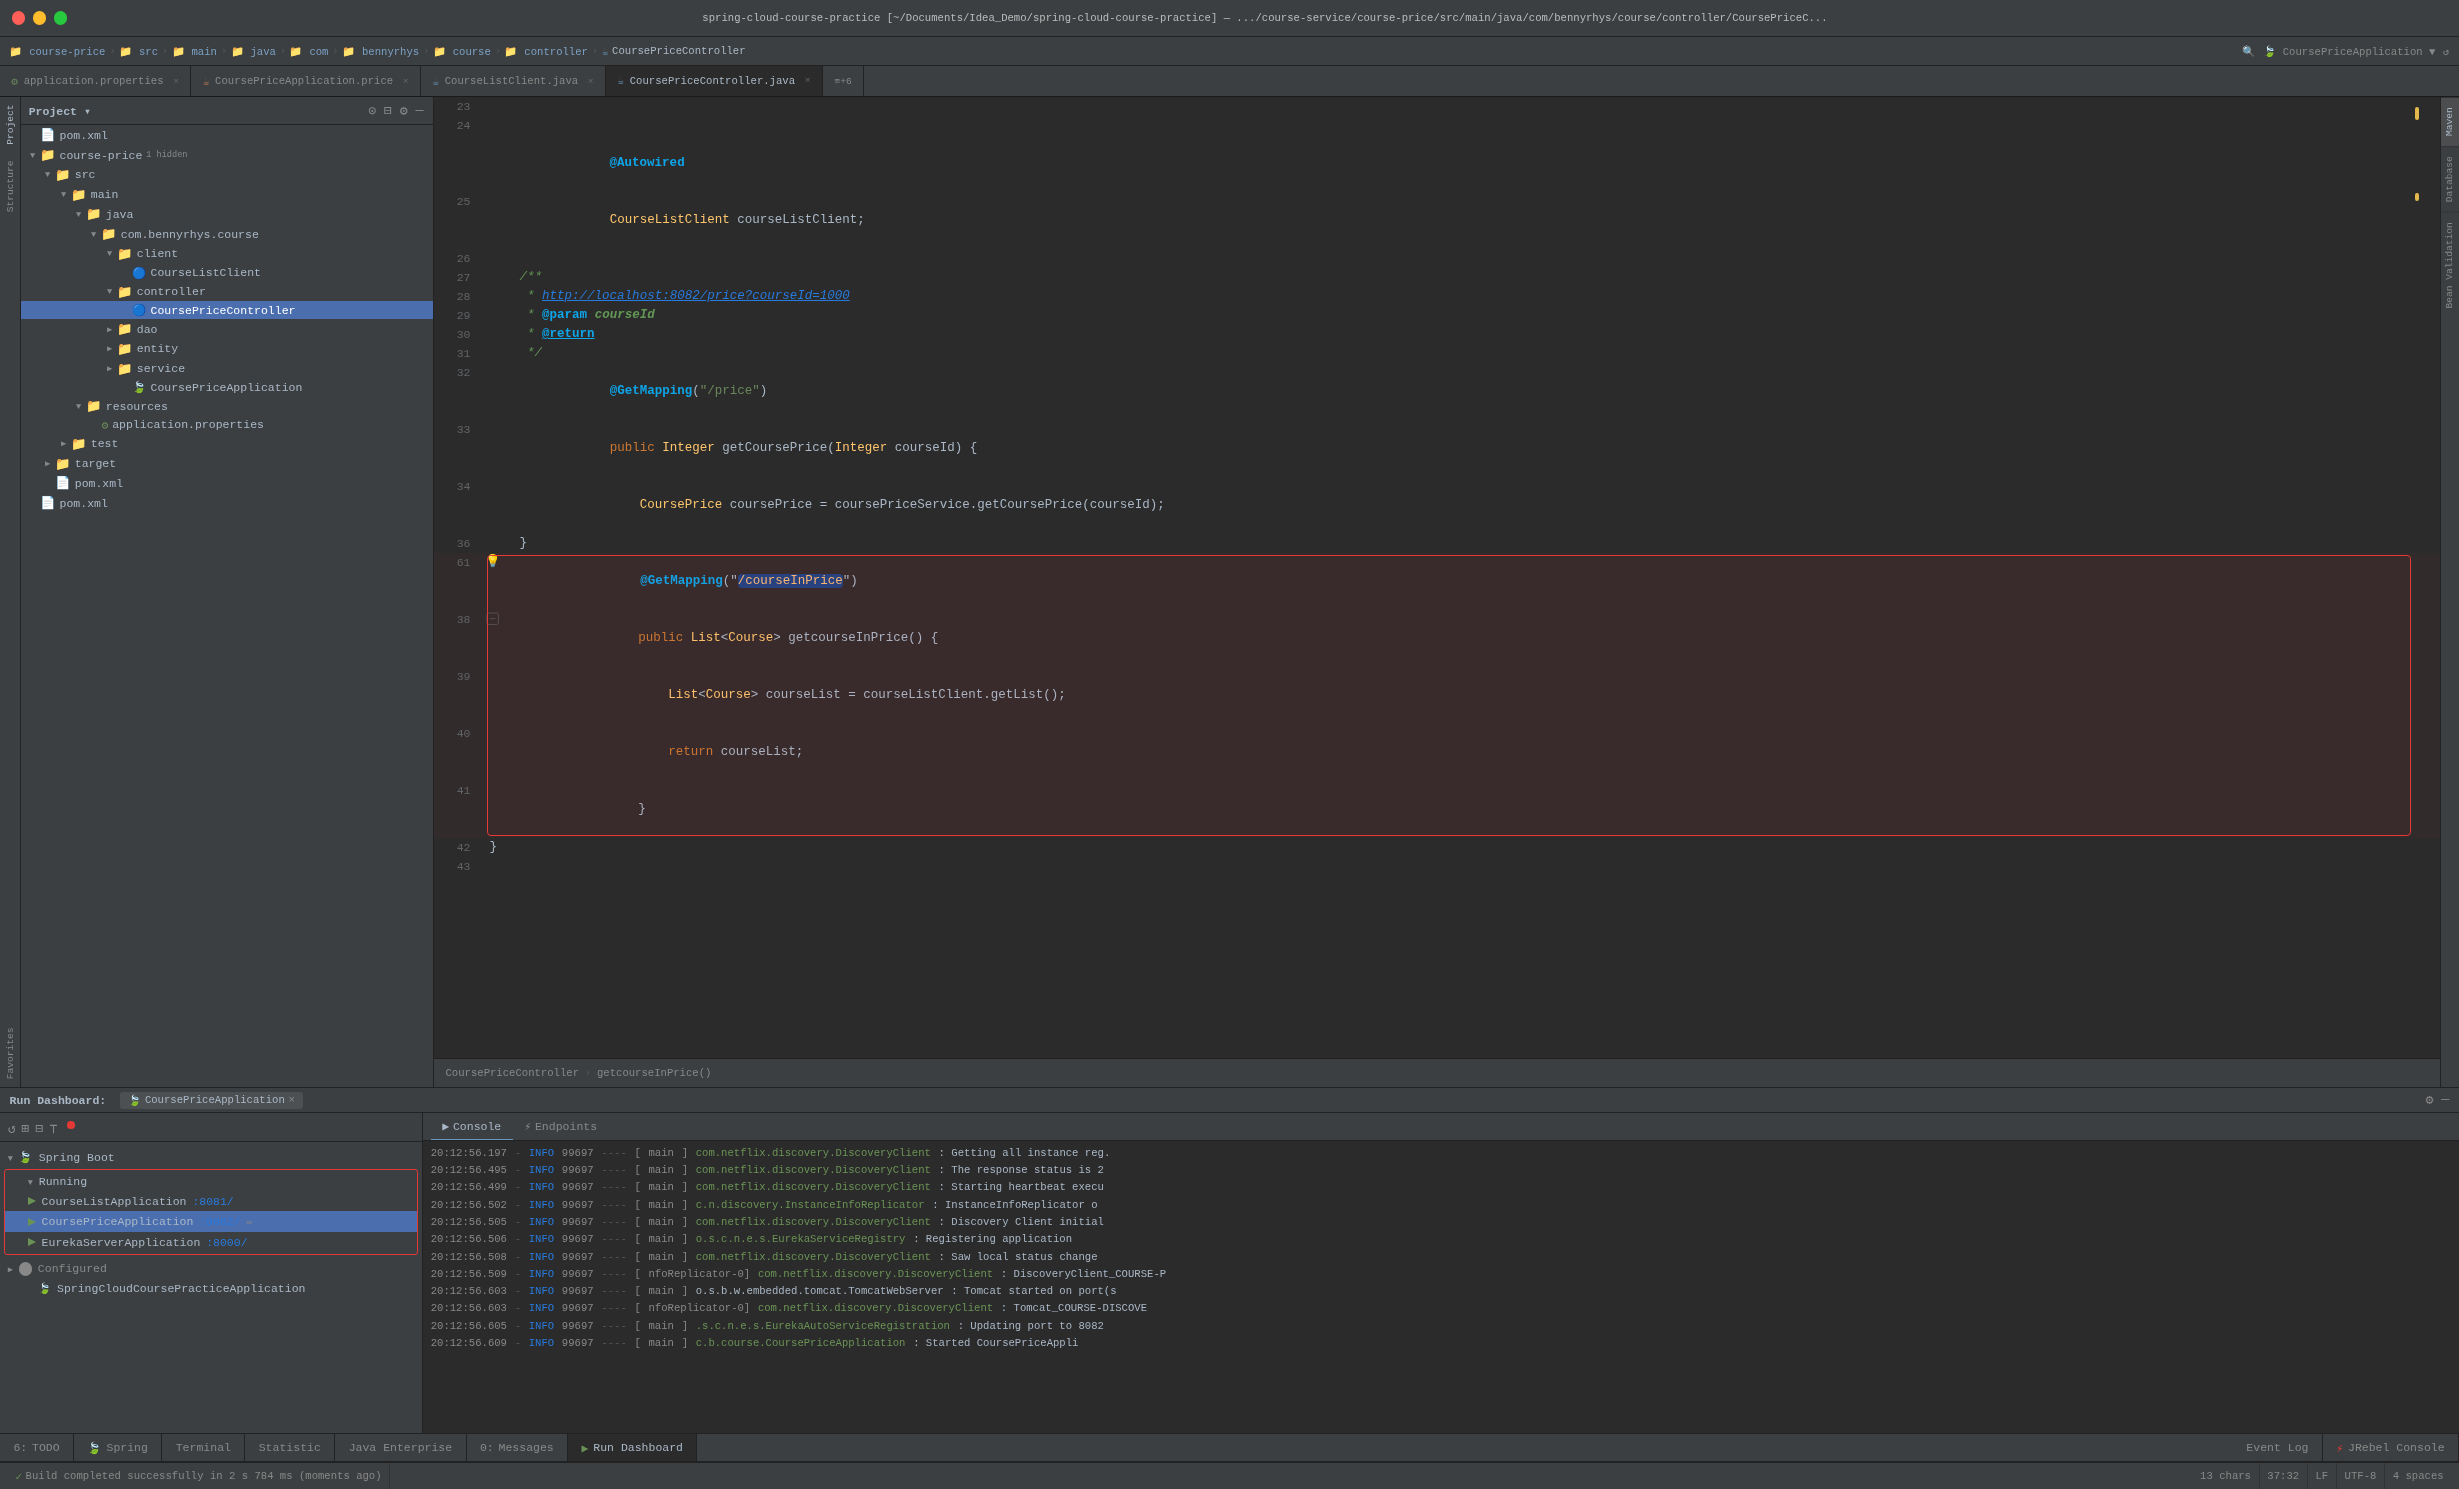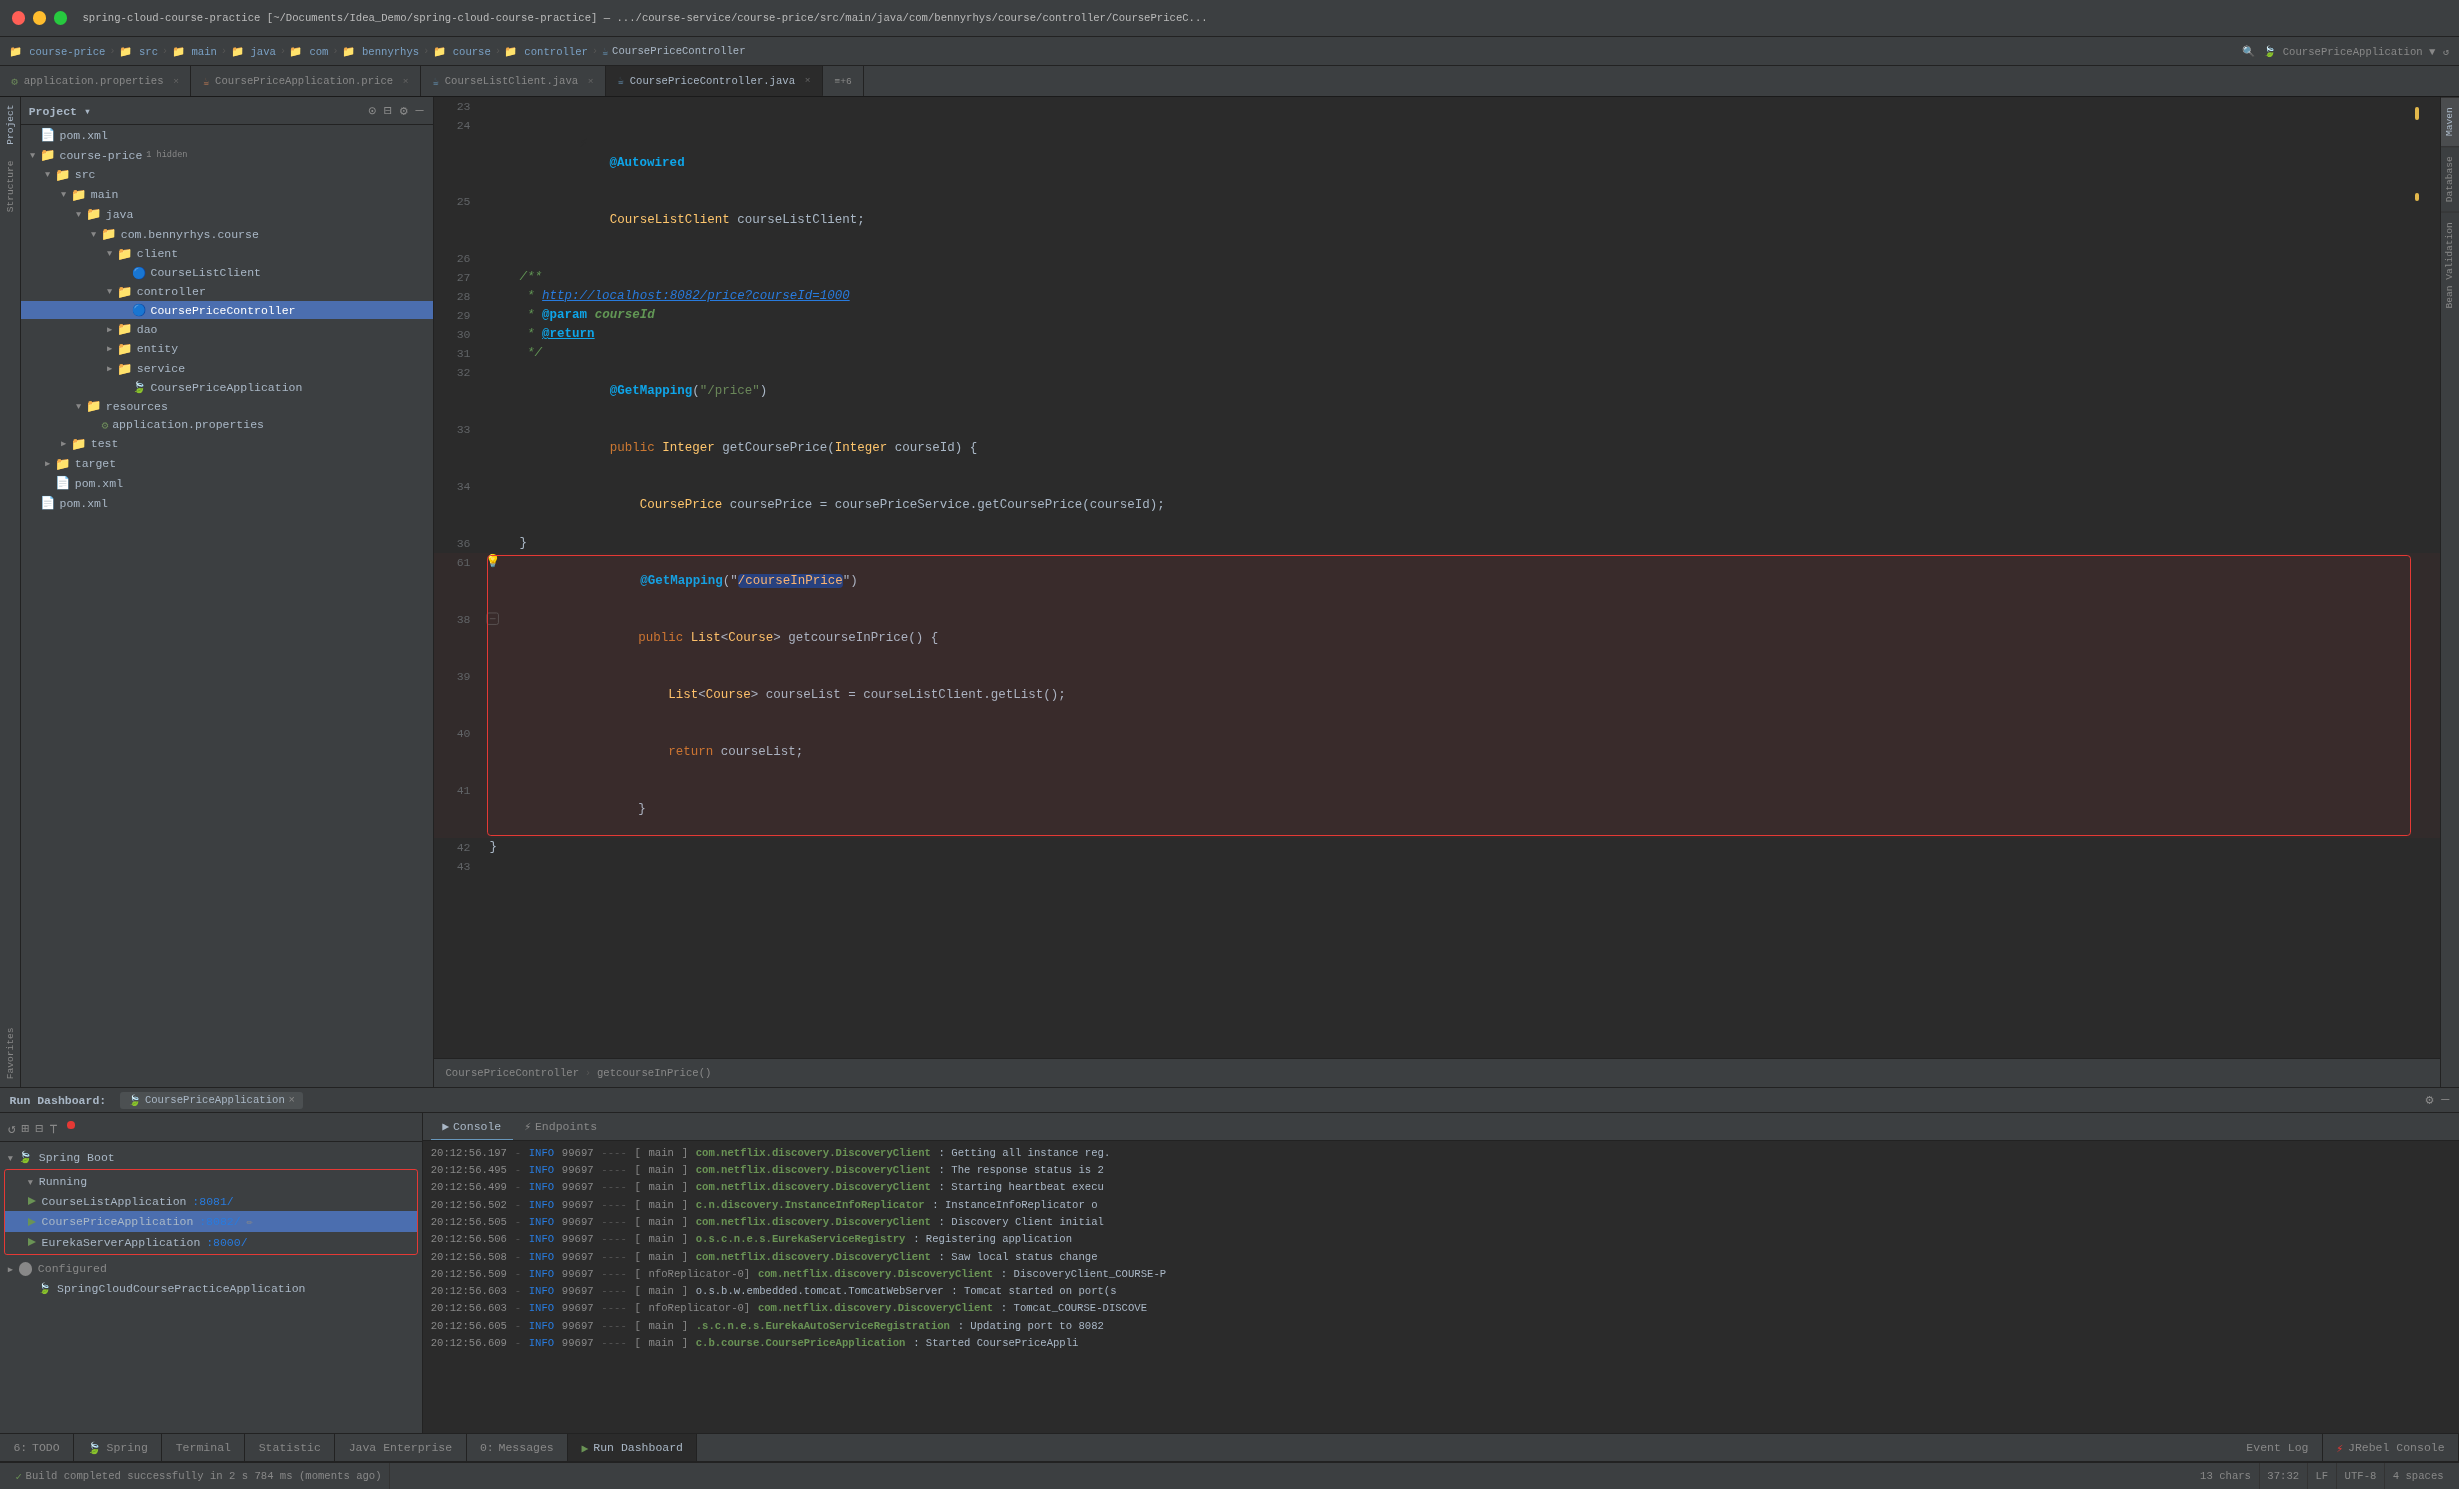--- a/index.html
+++ b/index.html
@@ -13,21 +13,21 @@
       align-items: center;
       padding: 0 11.5px;
       border-bottom: 1px solid #222;
       position: relative;
     }
     .traffic-lights { display: flex; gap: 7.7px; margin-right: 15.4px; }
     .tl { width: 13.4px; height: 13.4px; border-radius: 50%; }
     .tl-red { background: #ff5f56; }
     .tl-yellow { background: #ffbd2e; }
     .tl-green { background: #27c93f; }
-    #titlebar-text { font-size: 10.6px; color: #bbb; flex: 1; text-align: left; }
+    #titlebar-text { font-size: 10.6px; color: #bbb; flex: 1; text-align: center; }
 
     
     #breadcrumb {
       background: #3c3f41;
       height: 29px;
       display: flex;
       align-items: center;
       padding: 0 9.6px;
       font-size: 10.6px;
       color: #888;
@@ -267,21 +267,21 @@
       overflow-y: auto;
       padding: 3.8px 7.7px;
       font-size: 10.6px;
       line-height: 17.3px;
       background: #2b2b2b;
     }
     .log-line { display: flex; gap: 7.7px; }
     .log-time { color: #888; white-space: nowrap; }
     .log-dash { color: #555; }
     .log-level-info { color: #287bde; }
-    .log-cls-disc { color: #6a9355; font-weight: bold; }
+    .log-cls-disc { color: #6a9355; }
     .log-msg { color: #a9b7c6; }
 
     
     #statusbar {
       height: 27px;
       background: #3c3f41;
       border-top: 1px solid #222;
       display: flex;
       align-items: center;
       padding: 0 7.7px;

